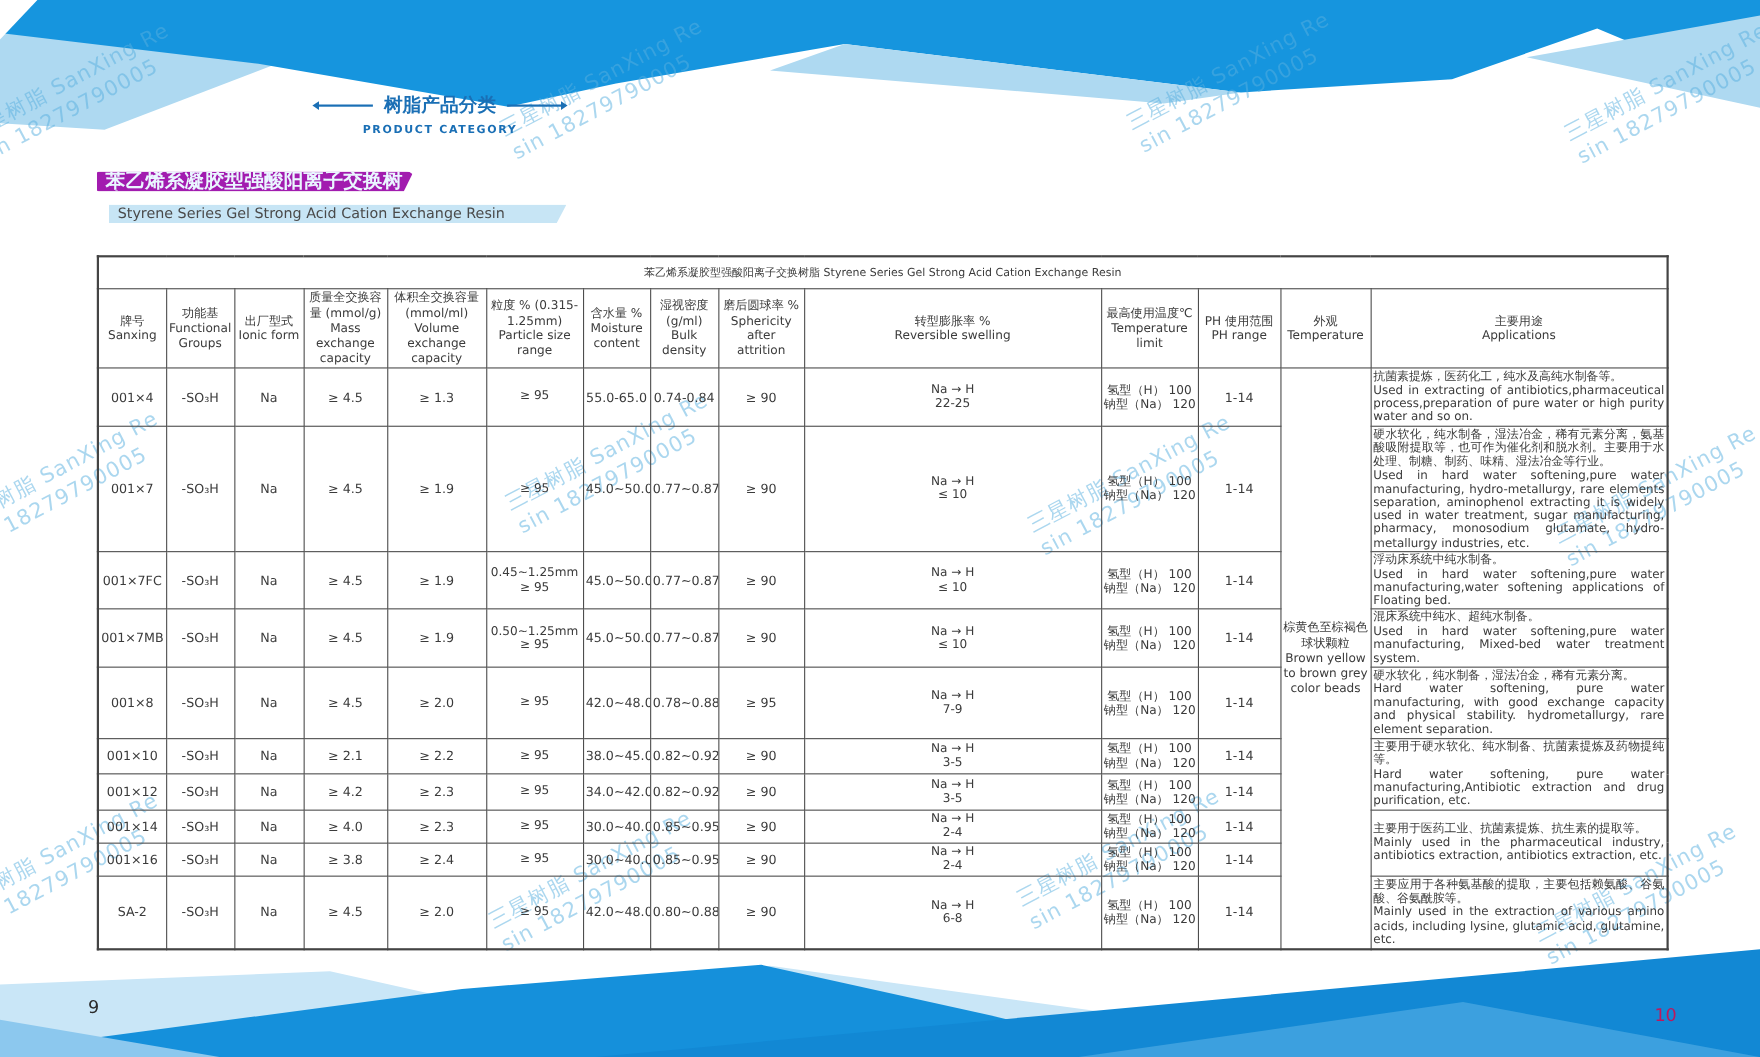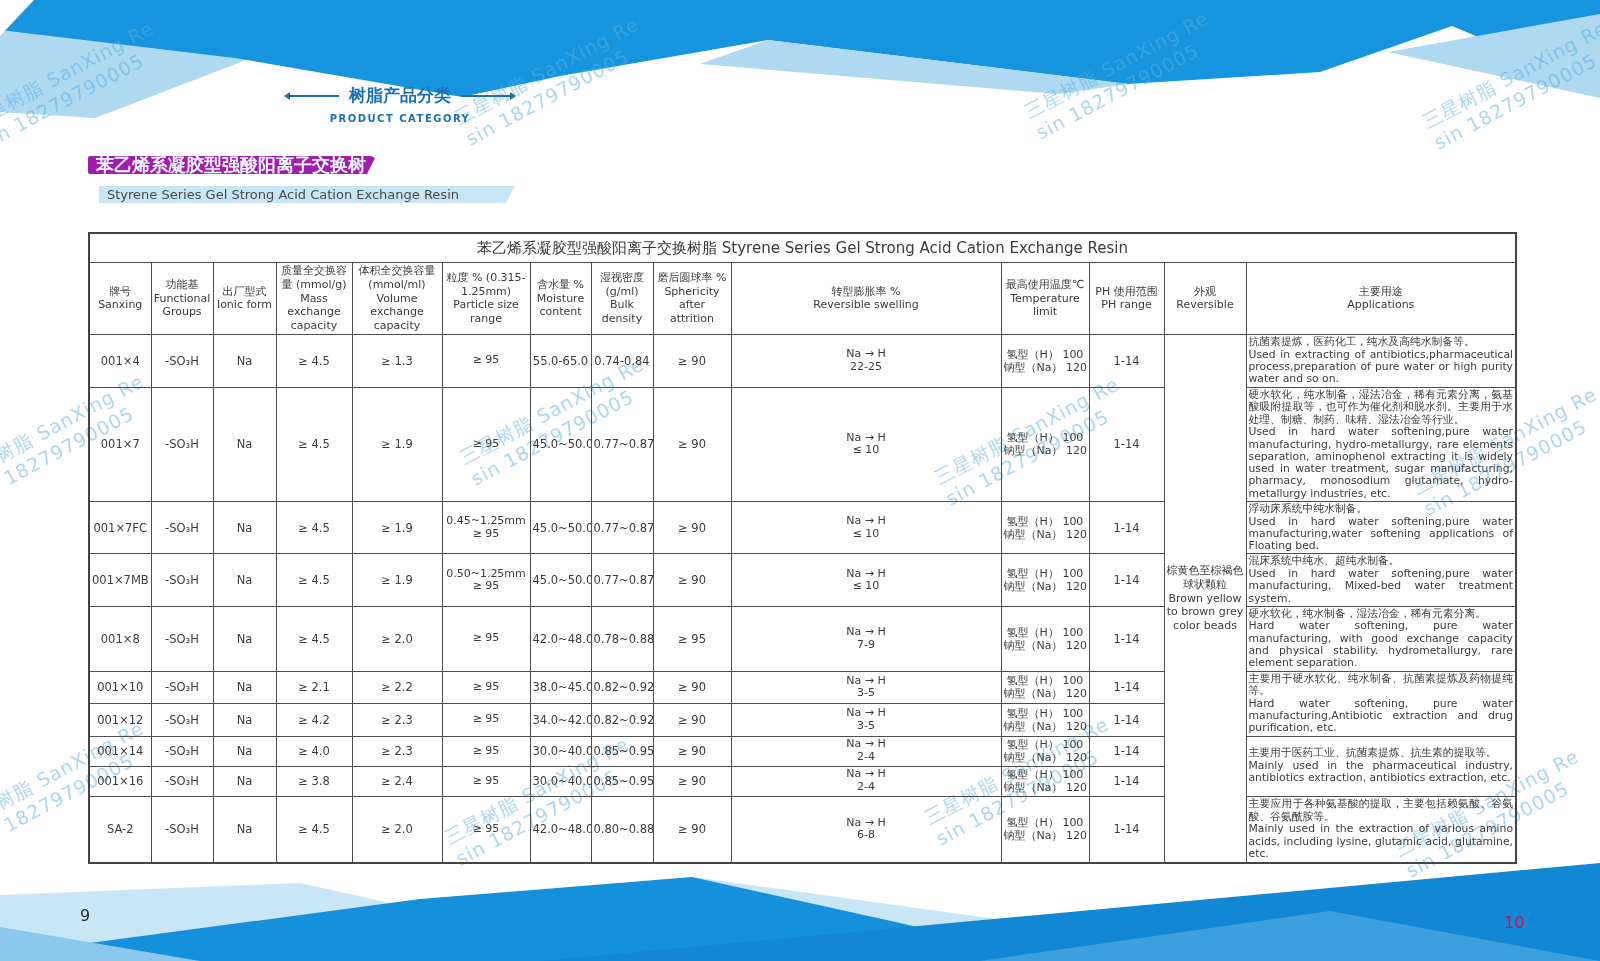--- a/index.html
+++ b/index.html
@@ -43,21 +43,21 @@
   
   table.product{
     position:absolute;left:88px;top:232px;width:1427px;
     border-collapse:collapse;table-layout:fixed;background:transparent;
     border:2px solid #444;
   }
   table.product td,table.product th{
     border:1px solid #4d4d4d;vertical-align:middle;text-align:center;
     font-weight:normal;padding:1px 2px;overflow:hidden;
   }
-  td.caption{font-size:15px;text-align:left;padding-left:6px;height:26px;}
+  td.caption{font-size:10px;text-align:left;padding-left:6px;height:26px;}
   th.head{font-size:11px;line-height:1.25;}
   .num{font-size:11.5px;}
   .two-line div{font-size:11px;line-height:1.15;}
   .temp-cell div{font-size:11px;line-height:1.2;text-align:center;white-space:nowrap;}
   td.app-cell{text-align:left;vertical-align:top;padding:1px 3px;margin-top:30px;}
   td.app-cell .zh{font-size:10.8px;line-height:1.16;text-align:justify;}
   td.app-cell .en{font-size:10.8px;line-height:1.14;text-align:justify;}
   td.appearance-cell{font-size:11px;line-height:1.25;padding:0 2px;}
   
   .pagenum{position:absolute;font-size:16px;color:#2b2b2b;font-weight:500;}
@@ -213,21 +213,21 @@
           <th class="head">
             <div>最高使用温度℃</div>
             <div>Temperature limit</div>
           </th>
           <th class="head">
             <div>PH 使用范围</div>
             <div>PH range</div>
           </th>
           <th class="head">
             <div>外观</div>
-            <div>Reversible</div>
+            <div>Temperature</div>
           </th>
           <th class="head">
             <div>主要用途</div>
             <div>Applications</div>
           </th>
         </tr>
         <tr style="height: 53px;">
           <td class="num">001×4</td>
           <td class="num">-SO₃H</td>
           <td class="num">Na</td>

